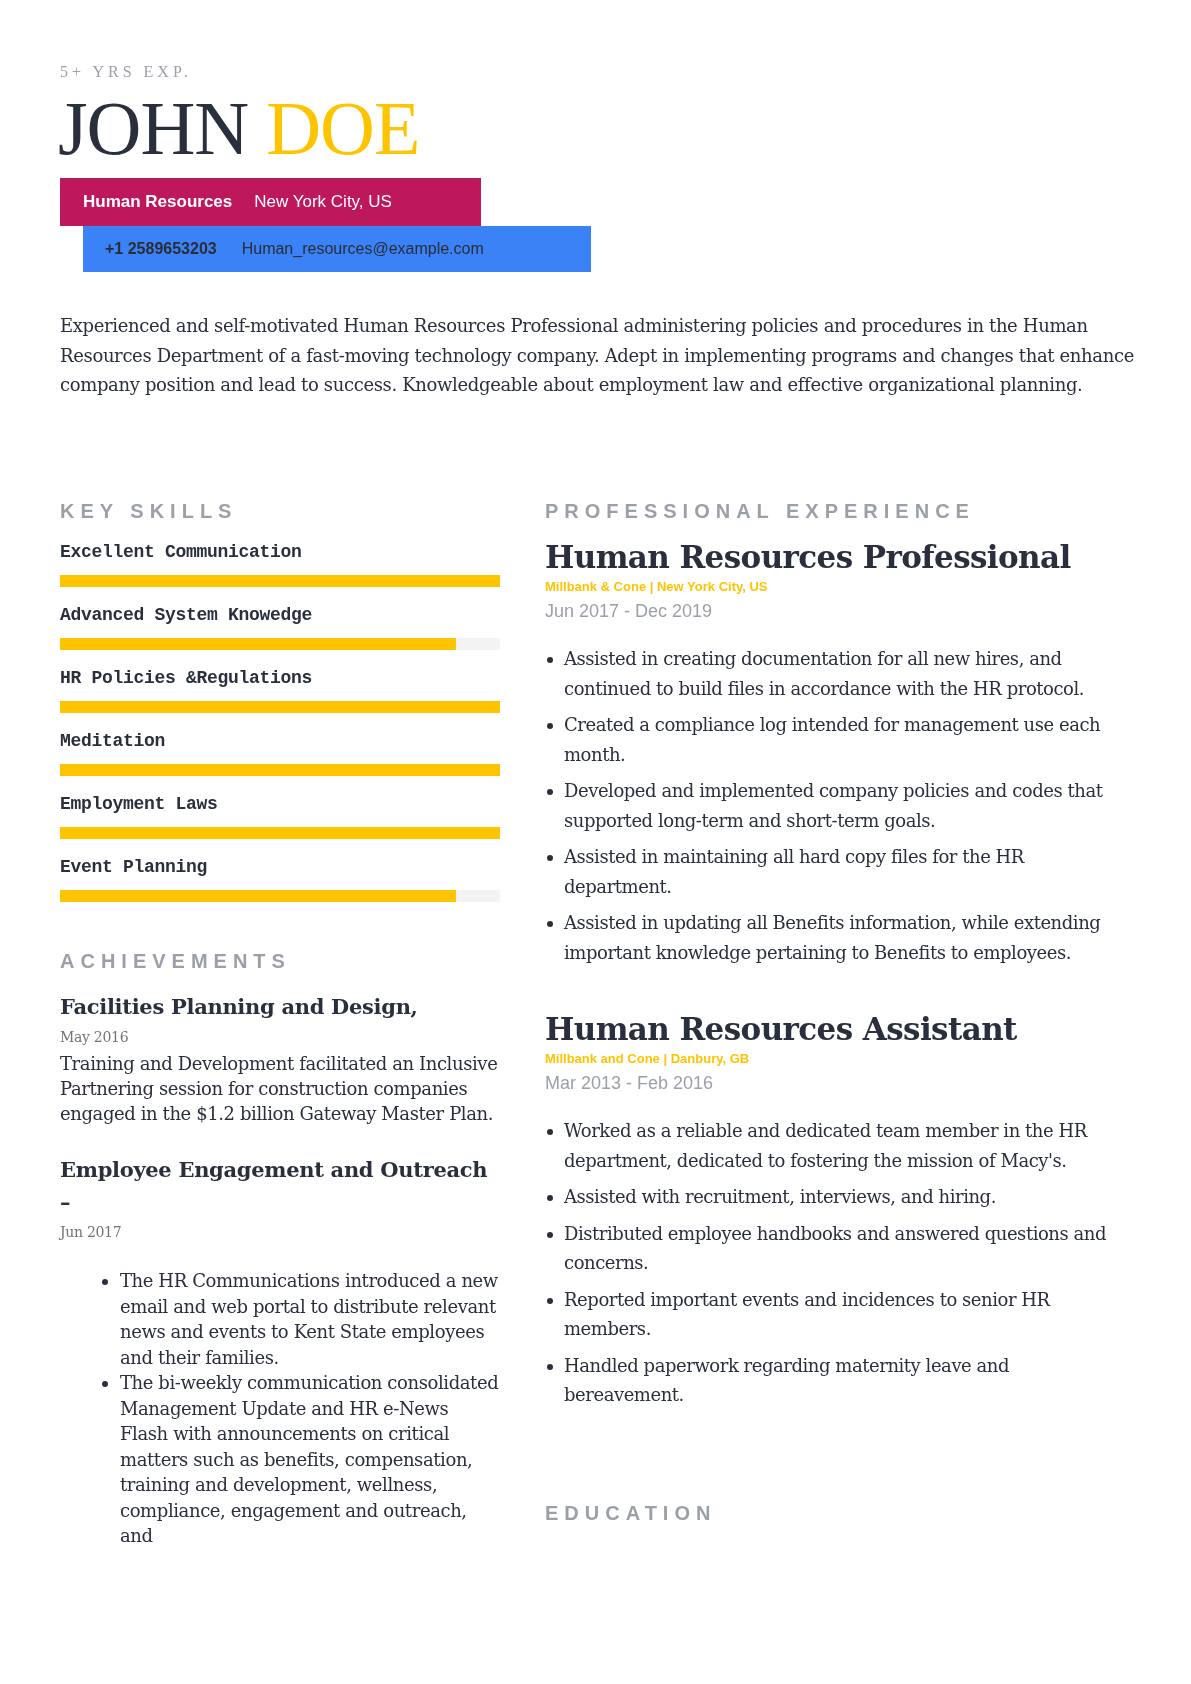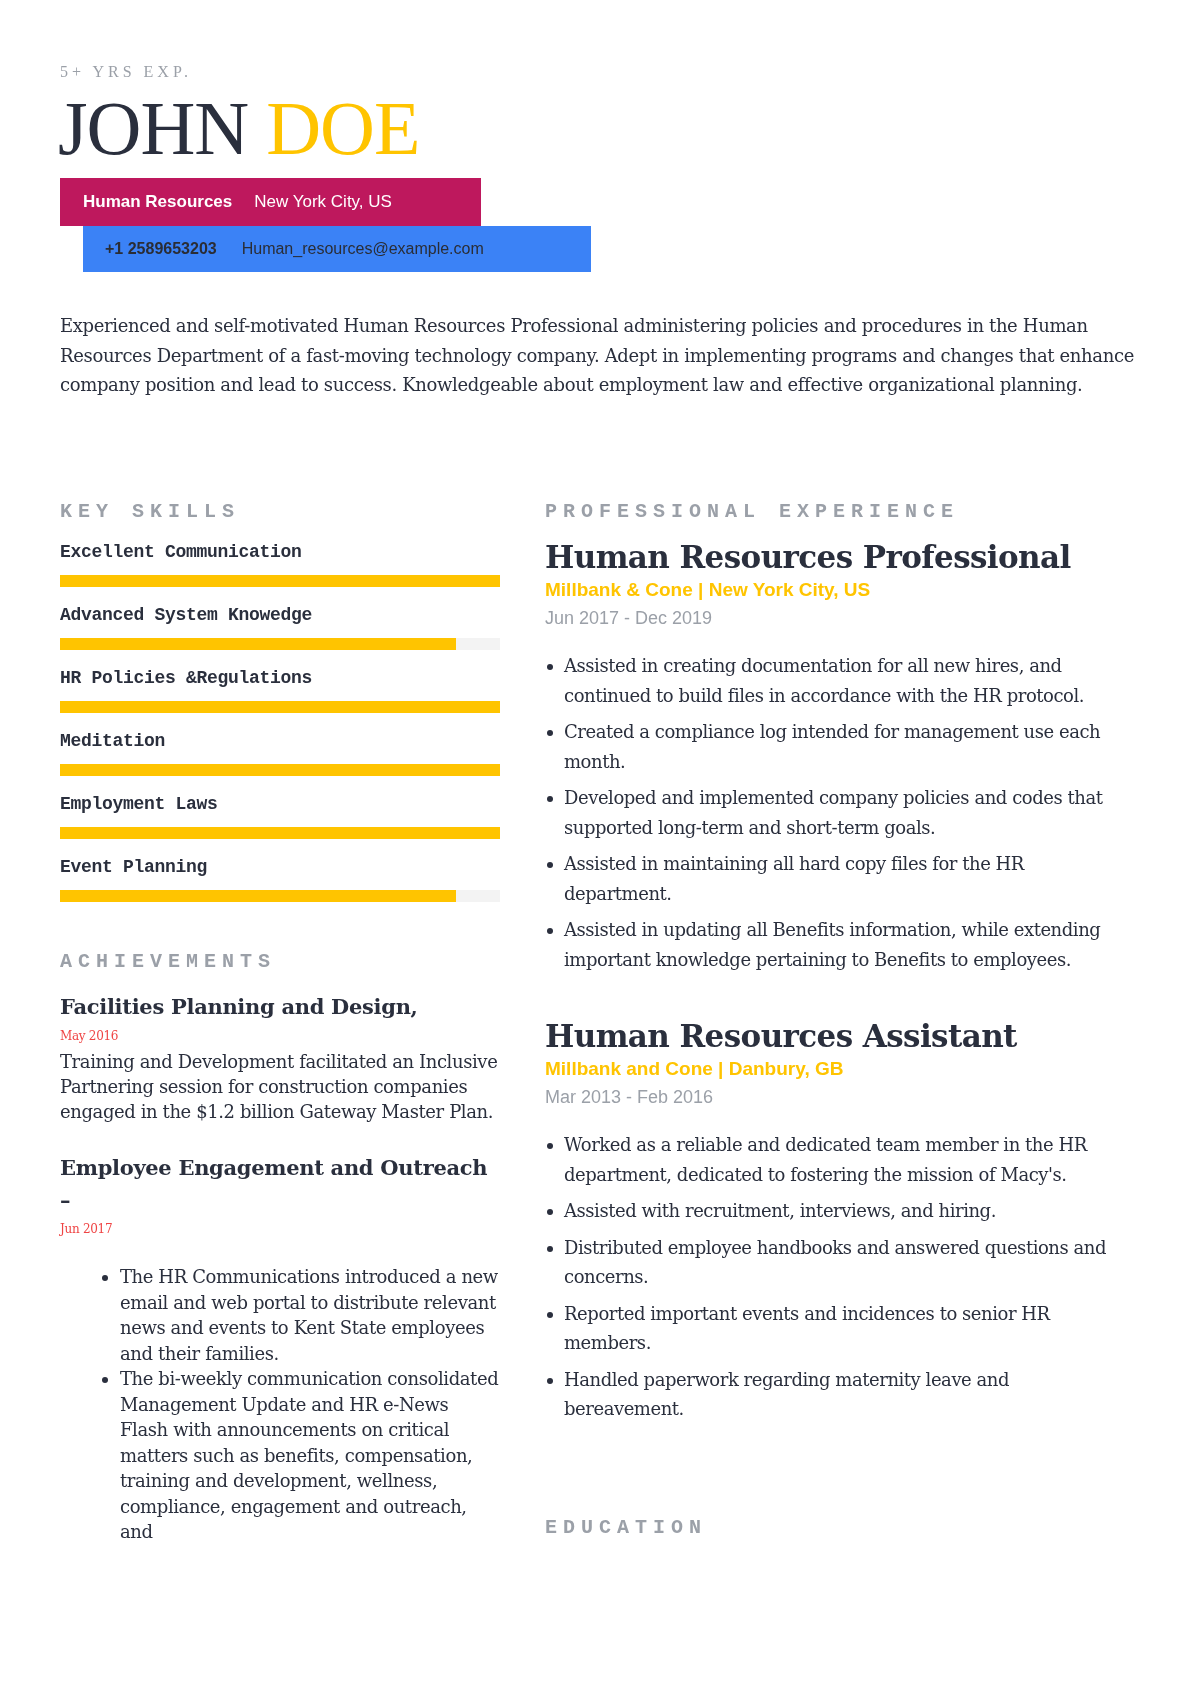--- a/index.html
+++ b/index.html
@@ -12,38 +12,38 @@
 
   .bar-dark { position:absolute; left:60px; top:178px; width:421px; height:48px; background:#be185d; display:flex; align-items:center; }
   .bar-dark .role { margin-left:23px; font-family:"Liberation Sans",sans-serif; font-weight:bold; font-size:17px; color:#ffffff; }
   .bar-dark .loc { margin-left:22px; font-family:"Liberation Sans",sans-serif; font-size:17px; color:#ffffff; }
   .bar-yellow { position:absolute; left:83px; top:226px; width:508px; height:46px; background:#3b82f6; display:flex; align-items:center; }
   .bar-yellow .phone { margin-left:22px; font-family:"Liberation Sans",sans-serif; font-weight:bold; font-size:16px; color:#2a2d35; }
   .bar-yellow .email { margin-left:25px; font-family:"Liberation Sans",sans-serif; font-size:16px; color:#2a2d35; }
 
   .summary { position:absolute; left:60px; top:311px; width:1080px; font-family:"DejaVu Serif",serif; font-size:18px; line-height:29.5px; color:#2a2f3d; margin:0; letter-spacing:-0.35px; }
 
-  .section-title { font-family:Liberation Mono, monospace; font-weight:bold; font-size:20px; letter-spacing:6px; color:#9ba0a8; margin:0; }
+  .section-title { font-family:Liberation Sans, sans-serif; font-weight:bold; font-size:20px; letter-spacing:6px; color:#9ba0a8; margin:0; }
 
   .left { position:absolute; left:60px; top:500px; width:440px; }
   .right { position:absolute; left:545px; top:500px; width:600px; }
 
   .skill { margin-top:0; }
   .skill-name { font-family:Liberation Mono, monospace; font-weight:bold; font-size:18px; color:#2a2f3d; height:30px; line-height:30px; letter-spacing:-0.3px; }
   .skill-track { height:12px; background:#f3f3f3; margin-top:8px; margin-bottom:13px; }
   .skill-fill { height:12px; background:#ffc400; }
 
   .ach-title { font-family:"DejaVu Serif",serif; font-weight:bold; font-size:21px; line-height:32px; color:#2a2f3d; margin:0; letter-spacing:-0.3px; }
-  .ach-date { font-family:"DejaVu Serif",serif; font-size:12px; color:#ef4444; margin-top:6px; letter-spacing:-0.3px; }
+  .ach-date { font-family:"DejaVu Serif",serif; font-size:14px; color:#737373; margin-top:6px; letter-spacing:-0.3px; }
   .ach-desc { font-family:"DejaVu Serif",serif; font-size:18px; line-height:25px; color:#2a2f3d; margin-top:6px; letter-spacing:-0.4px; }
   .ach-list { margin:28px 0 0 0; padding-left:60px; font-family:"DejaVu Serif",serif; font-size:18px; line-height:25.5px; color:#2a2f3d; letter-spacing:-0.4px; }
   .ach-list li { padding-left:0; }
 
   .job-title { font-family:"DejaVu Serif",serif; font-weight:bold; font-size:31px; line-height:40px; color:#2a2f3d; margin:0; letter-spacing:-0.6px; }
-  .job-company { font-family:"Liberation Sans",sans-serif; font-weight:bold; font-size:19px; color:#ffc400; margin-top:2px; }
+  .job-company { font-family:"Liberation Sans",sans-serif; font-weight:bold; font-size:13px; color:#ffc400; margin-top:2px; }
   .job-dates { font-family:"Liberation Sans",sans-serif; font-size:18px; color:#9ba0a8; margin-top:7px; }
   .job-bullets { list-style:none; margin:22px 12px 0 0; padding:0; }
   .job-bullets li { position:relative; padding-left:19px; font-family:"DejaVu Serif",serif; font-size:18px; line-height:29.5px; color:#2a2f3d; margin-bottom:7px; letter-spacing:-0.45px; }
   .job-bullets li .dot { position:absolute; left:2px; top:13px; width:6px; height:6px; border-radius:50%; background:#2a2f3d; }
 </style>
 </head>
 <body>
 
 <div class="exp">5+ YRS EXP.</div>
 <div class="name">

